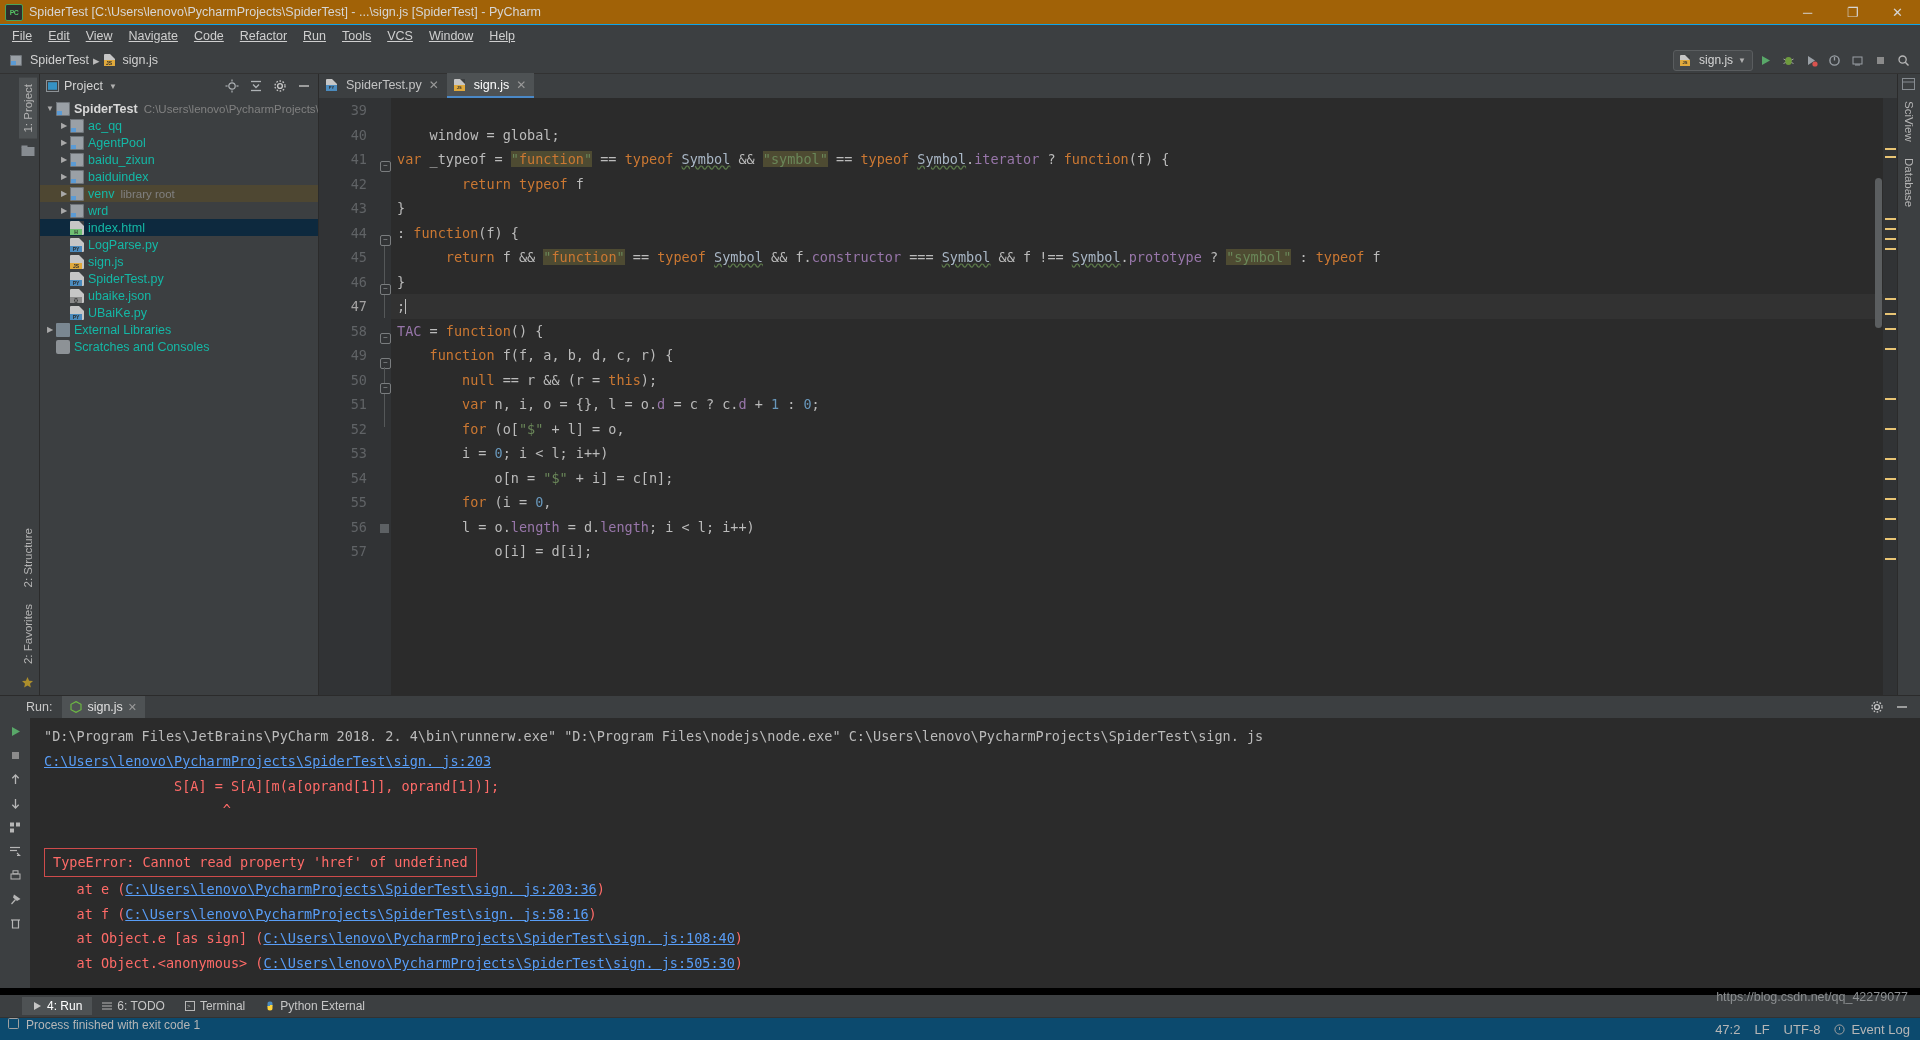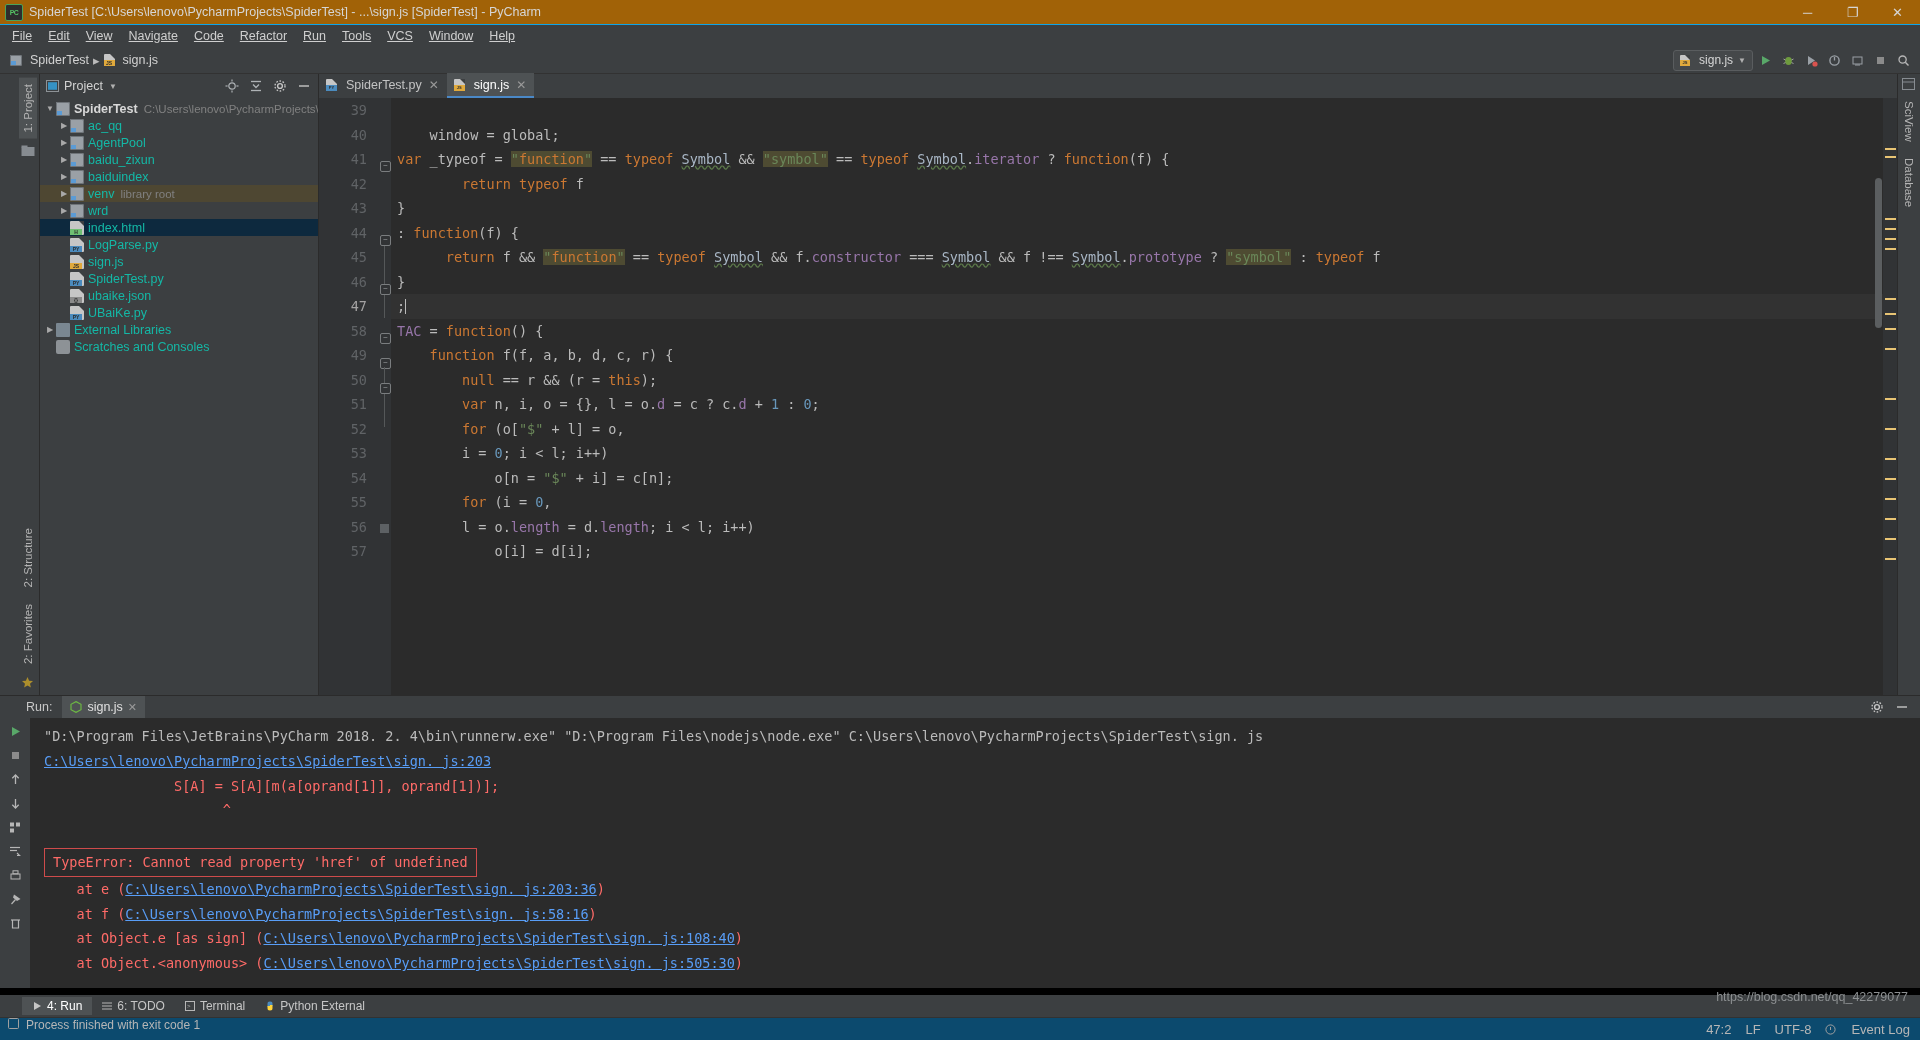--- a/index.html
+++ b/index.html
@@ -129,21 +129,21 @@
   
   .toolwin-bar{height:22px;background:#3c3f41;display:flex;align-items:center;flex:none;
                border-top:7px solid #000000;padding-left:22px;}
   .tw{display:flex;align-items:center;gap:5px;padding:2px 10px;font-size:12px;color:#c6c6c6;}
   .tw.active{background:#4e5254;color:#ffffff;}
   .statusbar{height:22px;background:#0c4a6e;display:flex;flex:none;
              padding-left:8px;font-size:12px;color:#b6b6b6;border-top:1px solid #323232;}
   .status-right{margin-left:auto;display:flex;align-items:center;gap:14px;padding-right:10px;font-size:13px;color:#b6b6b6;}
   .watermark{position:absolute;right:12px;bottom:36px;font-size:12.5px;color:#8c8f91;
              font-family:"Liberation Sans",sans-serif;}
-  .evlog{display:flex;align-items:center;gap:15px;color:#b6b6b6;}
+  .evlog{display:flex;align-items:center;gap:6px;color:#b6b6b6;}
   svg{display:block;}
 </style>
 </head>
 <body>
 
 <div class="app">
 
   <div class="titlebar">
     <div class="app-logo">PC</div>
     <div class="title-text">SpiderTest [C:\Users\lenovo\PycharmProjects\SpiderTest] - ...\sign.js [SpiderTest] - PyCharm</div>

